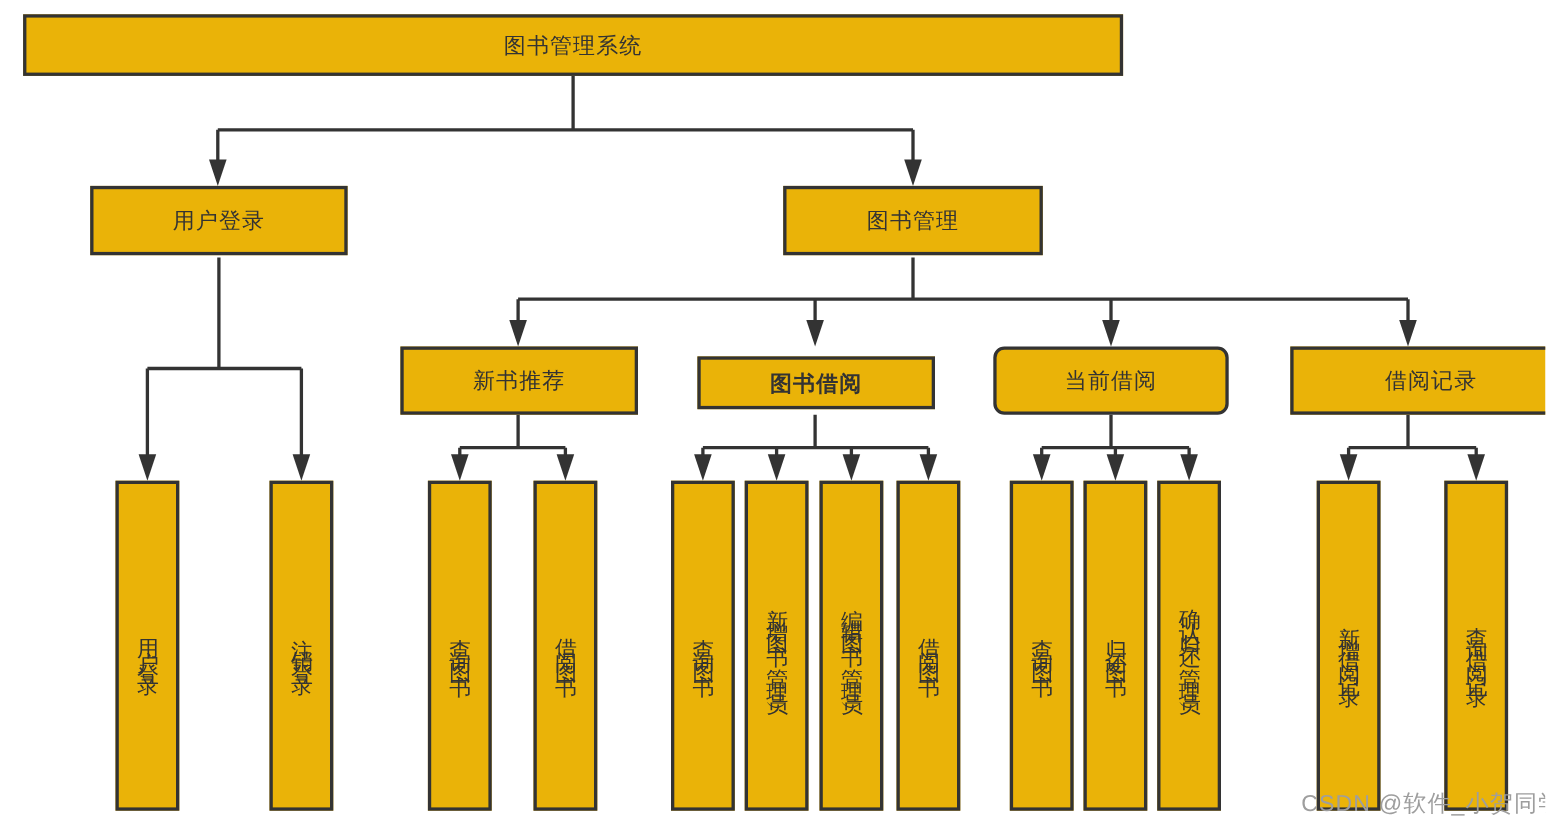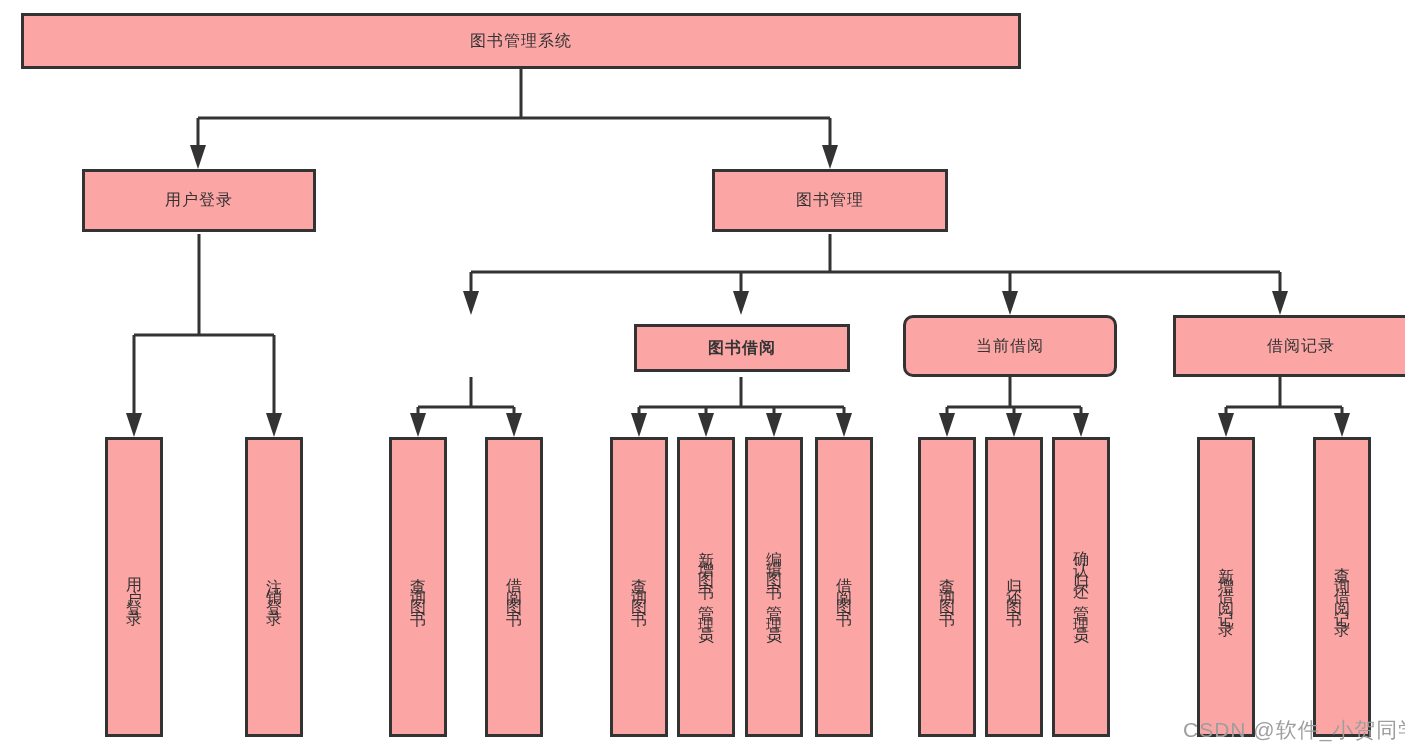--- a/index.html
+++ b/index.html
@@ -4,23 +4,23 @@
 <style>
   html,body{margin:0;padding:0;background:#ffffff;}
   .canvas{
     position:relative;width:1405px;height:747px;background:#ffffff;
     font-family:"Liberation Sans","DejaVu Sans",sans-serif;overflow:hidden;
   }
   .connectors{position:absolute;left:0;top:0;width:1405px;height:747px;}
   .connectors path{stroke:#333333;stroke-width:3;fill:none;}
   .connectors polygon{fill:#333333;stroke:none;}
   .box{
-    position:absolute;box-sizing:border-box;border:3px solid #333333;background:#fca5a5;
+    position:absolute;box-sizing:border-box;border:3px solid #333333;background:#eab308;
     display:flex;align-items:center;justify-content:center;
-    color:#333333;font-size:16px;letter-spacing:1px;
+    color:#333333;font-size:20px;letter-spacing:1px;
   }
   .vbox .label{
     writing-mode:vertical-rl;text-orientation:mixed;
     letter-spacing:11px;line-height:1;white-space:nowrap;
   }
   .watermark{
     position:absolute;left:1183px;top:716px;z-index:5;
     color:#9e9e9e;font-size:21px;letter-spacing:1px;white-space:nowrap;
   }
 </style>
@@ -69,20 +69,23 @@
     <span class="label">图书管理系统</span>
   </div>
 
   <div class="box" style="left:82px;top:169px;width:234px;height:63px;">
     <span class="label">用户登录</span>
   </div>
   <div class="box" style="left:712px;top:169px;width:236px;height:63px;">
     <span class="label">图书管理</span>
   </div>
 
+  <div class="box" style="left:364px;top:315px;width:216px;height:62px;">
+    <span class="label">新书推荐</span>
+  </div>
   <div class="box" style="left:634px;top:324px;width:216px;height:48px;font-weight:bold;">
     <span class="label">图书借阅</span>
   </div>
   <div class="box" style="left:903px;top:315px;width:214px;height:62px;border-radius:10px;">
     <span class="label">当前借阅</span>
   </div>
   <div class="box" style="left:1173px;top:315px;width:256px;height:62px;">
     <span class="label">借阅记录</span>
   </div>
 

